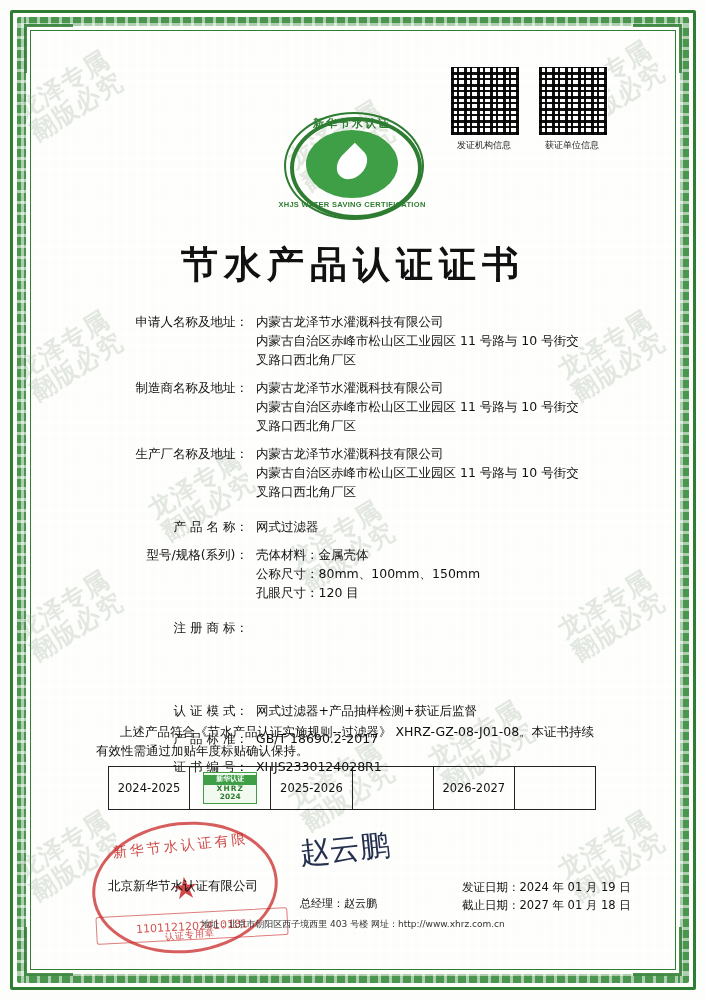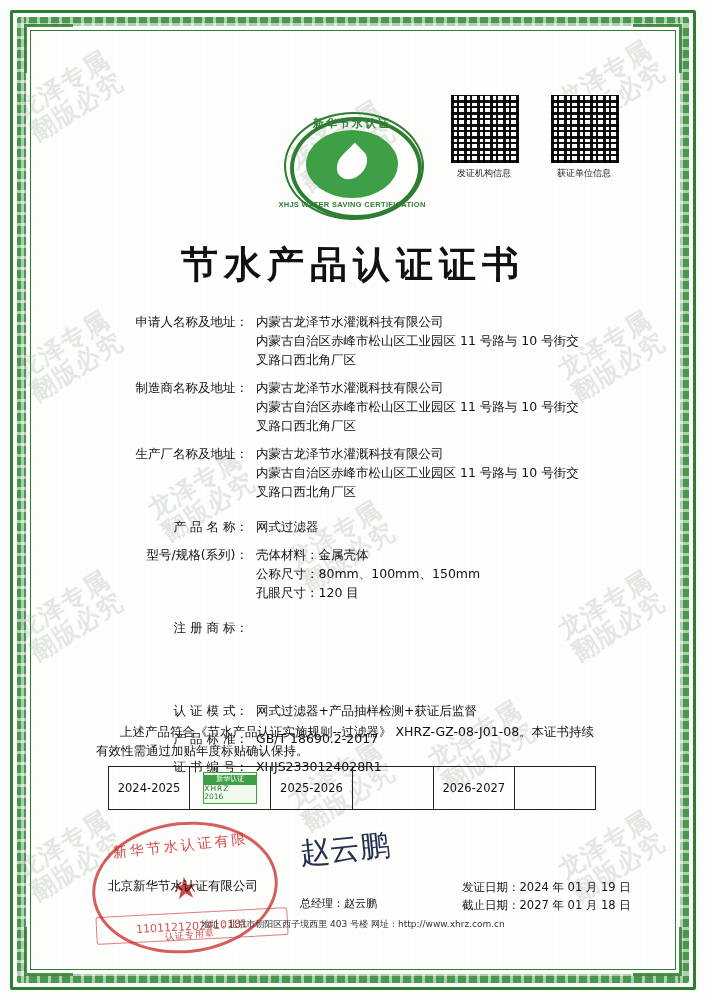--- a/index.html
+++ b/index.html
@@ -146,24 +146,24 @@
     font-size: 7.5px;
     color: #2e7d32;
     font-weight: bold;
     letter-spacing: 0.3px;
   }
 
   
   .qr-area {
     position: absolute;
     left: 450px;
-    top: 94px;
+    top: 66px;
     width: 180px;
     display: flex;
-    gap: 32px;
+    gap: 20px;
   }
   .qr-block { width: 68px; text-align: center; }
   .qr-img {
     width: 68px; height: 68px;
     background-color: #fff;
     background-image:
       repeating-linear-gradient(90deg, #111 0 3px, #fff 3px 6px, #111 6px 8px, #fff 8px 13px),
       repeating-linear-gradient(0deg, #111 0 3px, #fff 3px 7px, #111 7px 9px, #fff 9px 12px);
     background-blend-mode: multiply;
     border: 1px solid #fff;
@@ -255,22 +255,24 @@
     position: relative;
   }
   .year-cell:last-child { border-right: none; }
   .stamp-label {
     width: 52px;
     height: 30px;
     border: 1px solid #3f9f47;
     background: #f2faf0;
     display: flex;
     flex-direction: column;
+    align-items: center;
     justify-content: center;
     line-height: 1.05;
+    font-weight: bold;
   }
   .stamp-label .s1 { font-size: 7px; color: #ffffff; background:#3f9f47; width:100%; text-align:center; padding:1px 0; }
   .stamp-label .s2 { font-size: 7.5px; color: #2e7d32; letter-spacing: 1px; }
   .stamp-label .s3 { font-size: 7.5px; color: #2e7d32; }
 
   
   .seal {
     position: absolute;
     left: 92px;
     top: 822px;
@@ -514,21 +516,21 @@
   <div class="note">
     <span class="indent">上述产品符合《节水产品认证实施规则--过滤器》 XHRZ-GZ-08-J01-08。本证书持续有效性需通过加贴年度标贴确认保持。</span>
   </div>
 
   <div class="year-table" id="year-table">
       <div class="year-cell">2024-2025</div>
       <div class="year-cell">
         <div class="stamp-label">
           <div class="s1">新华认证</div>
           <div class="s2">XHRZ</div>
-          <div class="s3">2016</div>
+          <div class="s3">2024</div>
         </div>
       </div>
       <div class="year-cell">2025-2026</div>
       <div class="year-cell"></div>
       <div class="year-cell">2026-2027</div>
       <div class="year-cell"></div>
     </div>
 
   <div class="seal">
     <div class="seal-top">新华节水认证有限</div>

